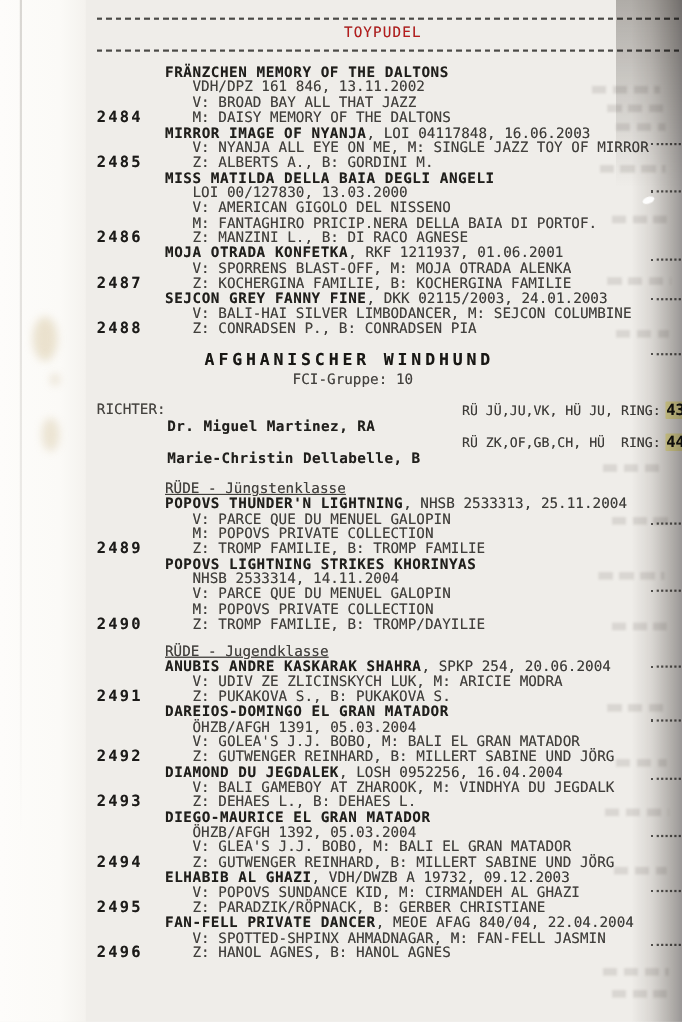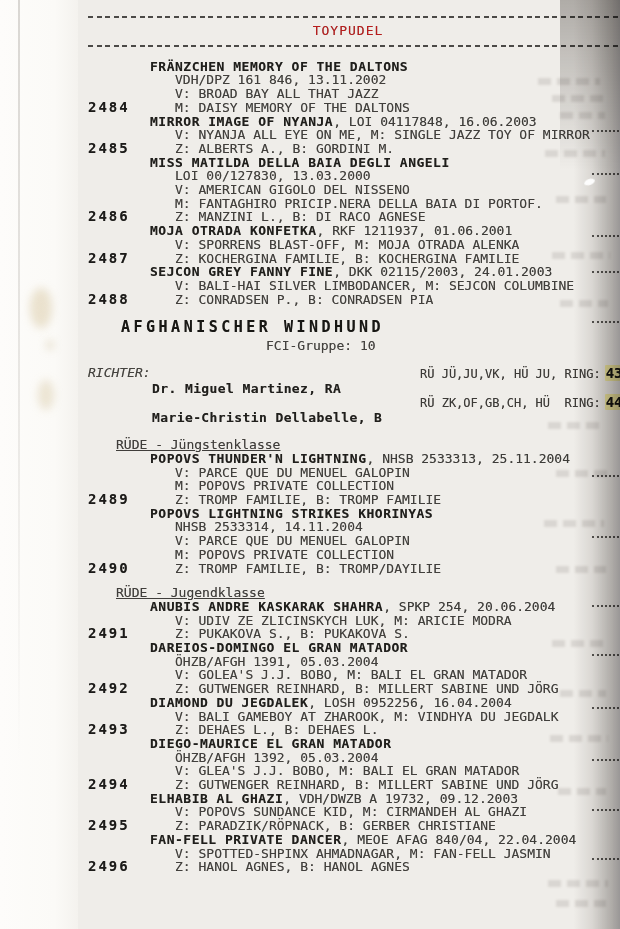--- a/index.html
+++ b/index.html
@@ -56,34 +56,34 @@
   .entry-no{
     width:62px;flex:0 0 62px;font-weight:bold;font-size:14px;letter-spacing:2px;
     color:#1c1b19;font-family:"DejaVu Sans Mono",monospace;
   }
   .entry-body{flex:1;}
   .entry-line{white-space:pre;}
   .dog-name{font-weight:bold;letter-spacing:.5px;color:#1f1e1b;}
   .detail{padding-left:25px;color:#413f3c;}
   .entries-gap{height:13px;}
   .breed-title{
-    margin:15px 0 0 33px;font-weight:bold;font-size:15px;letter-spacing:3.5px;color:#181714;
+    margin:15px 0 0 98px;font-weight:bold;font-size:15px;letter-spacing:3.5px;color:#181714;
   }
   .fci-sub{margin:4px 0 0 178px;color:#44423f;}
   .judges{margin-top:13px;}
   .judge-row{display:flex;white-space:pre;}
-  .judge-label{width:64px;flex:0 0 64px;color:#45433f;font-style:italic;}
+  .judge-label{width:64px;flex:0 0 64px;color:#45433f;}
   .judge-name{width:268px;flex:0 0 268px;font-weight:bold;letter-spacing:.4px;color:#201f1c;margin-top:16px;}
   .judge-rings{font-size:12px;letter-spacing:0;color:#3c3a37;padding-top:1px;}
   .ring-no{
     font-weight:bold;font-size:14px;color:#141310;margin-left:4px;
     background:rgba(240,228,110,.6);padding:0 1px;border-radius:1px;
   }
   .class-label{
-    margin-left:28px;text-decoration:underline;color:#403e3b;
+    margin-left:62px;text-decoration:underline;color:#403e3b;
   }
   .class-gap{height:13px;}
   .small-gap{height:11px;}
 </style>
 </head>
 <body>
 
 <div class="left-strip">
   <div class="left-crease"></div>
   <div class="stain s1"></div>

